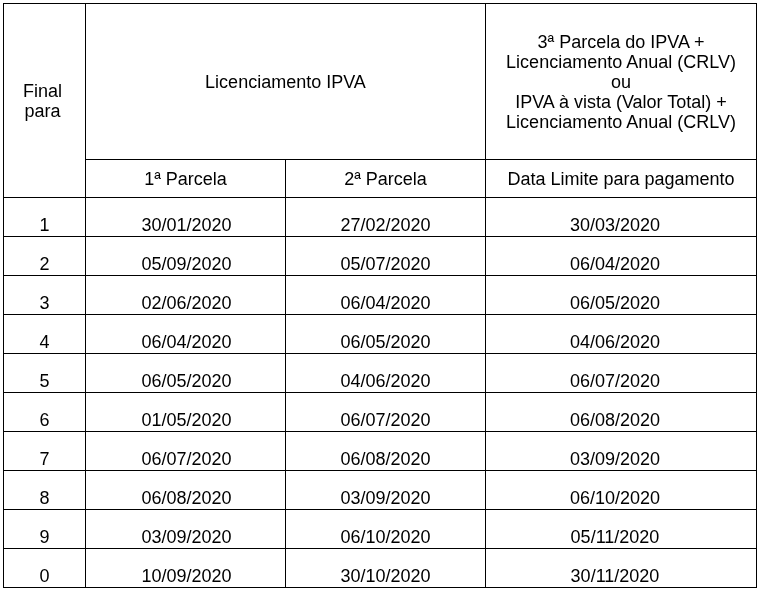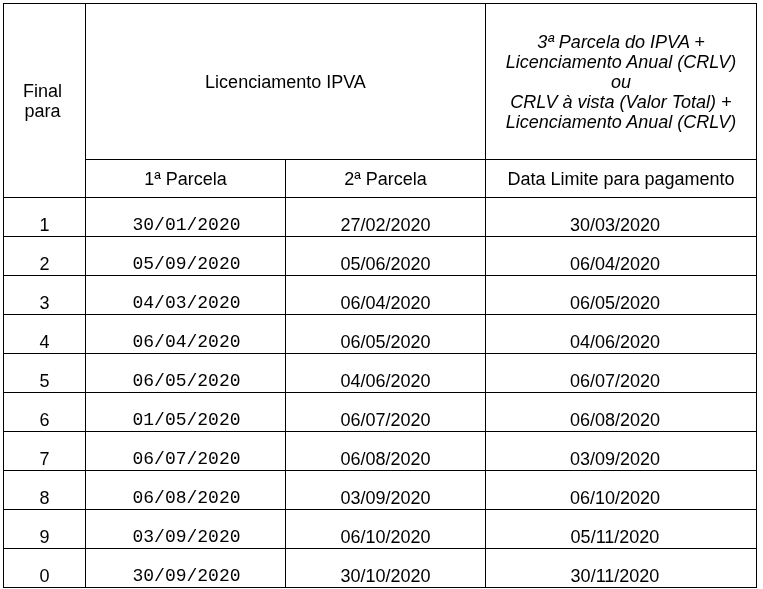--- a/index.html
+++ b/index.html
@@ -20,23 +20,23 @@
       line-height: 20px;
     }
     .c0 { width: 82px; }
     .c1 { width: 200px; }
     .c2 { width: 200px; }
     .c3 { width: 271px; }
     .h-top td { height: 155px; }
     .h-sub td { height: 37px; text-align: center; }
     .body-row td { height: 38px; vertical-align: bottom; padding-bottom: 0px; }
     .body-row td span { display: inline-block; padding-bottom: 1px; }
-    .big-head { line-height: 20px; font-style: italic; }
+    .big-head { line-height: 20px; }
     .final-cell { line-height: 21px; padding-right: 4px !important; }
-    .date-1 { padding-left: 2px !important; font-family: Liberation Mono, monospace; }
+    .date-1 { padding-left: 2px !important; }
     .date-3 { padding-right: 12px !important; }
   </style>
 </head>
 <body>
 
 <table class="tbl">
   <colgroup>
     <col class="c0">
       <col class="c1">
       <col class="c2">
@@ -48,45 +48,45 @@
         <div>Final</div>
         <div>para</div>
       </td>
       <td colspan="2">
         <span>Licenciamento IPVA</span>
       </td>
       <td class="big-head">
         <div>3ª Parcela do IPVA +</div>
         <div>Licenciamento Anual (CRLV)</div>
         <div>ou</div>
-        <div>CRLV à vista (Valor Total) +</div>
+        <div>IPVA à vista (Valor Total) +</div>
         <div>Licenciamento Anual (CRLV)</div>
       </td>
     </tr>
     <tr class="h-sub">
       <td>1ª Parcela</td>
       <td>2ª Parcela</td>
       <td>Data Limite para pagamento</td>
     </tr>
 
     <tr class="body-row">
       <td><span>1</span></td>
       <td class="date-1"><span>30/01/2020</span></td>
       <td><span>27/02/2020</span></td>
       <td class="date-3"><span>30/03/2020</span></td>
     </tr>
     <tr class="body-row">
       <td><span>2</span></td>
       <td class="date-1"><span>05/09/2020</span></td>
-      <td><span>05/06/2020</span></td>
+      <td><span>05/07/2020</span></td>
       <td class="date-3"><span>06/04/2020</span></td>
     </tr>
     <tr class="body-row">
       <td><span>3</span></td>
-      <td class="date-1"><span>04/03/2020</span></td>
+      <td class="date-1"><span>02/06/2020</span></td>
       <td><span>06/04/2020</span></td>
       <td class="date-3"><span>06/05/2020</span></td>
     </tr>
     <tr class="body-row">
       <td><span>4</span></td>
       <td class="date-1"><span>06/04/2020</span></td>
       <td><span>06/05/2020</span></td>
       <td class="date-3"><span>04/06/2020</span></td>
     </tr>
     <tr class="body-row">
@@ -114,18 +114,18 @@
       <td class="date-3"><span>06/10/2020</span></td>
     </tr>
     <tr class="body-row">
       <td><span>9</span></td>
       <td class="date-1"><span>03/09/2020</span></td>
       <td><span>06/10/2020</span></td>
       <td class="date-3"><span>05/11/2020</span></td>
     </tr>
     <tr class="body-row">
       <td><span>0</span></td>
-      <td class="date-1"><span>30/09/2020</span></td>
+      <td class="date-1"><span>10/09/2020</span></td>
       <td><span>30/10/2020</span></td>
       <td class="date-3"><span>30/11/2020</span></td>
     </tr>
   </tbody>
 </table>
 
 </body></html>

